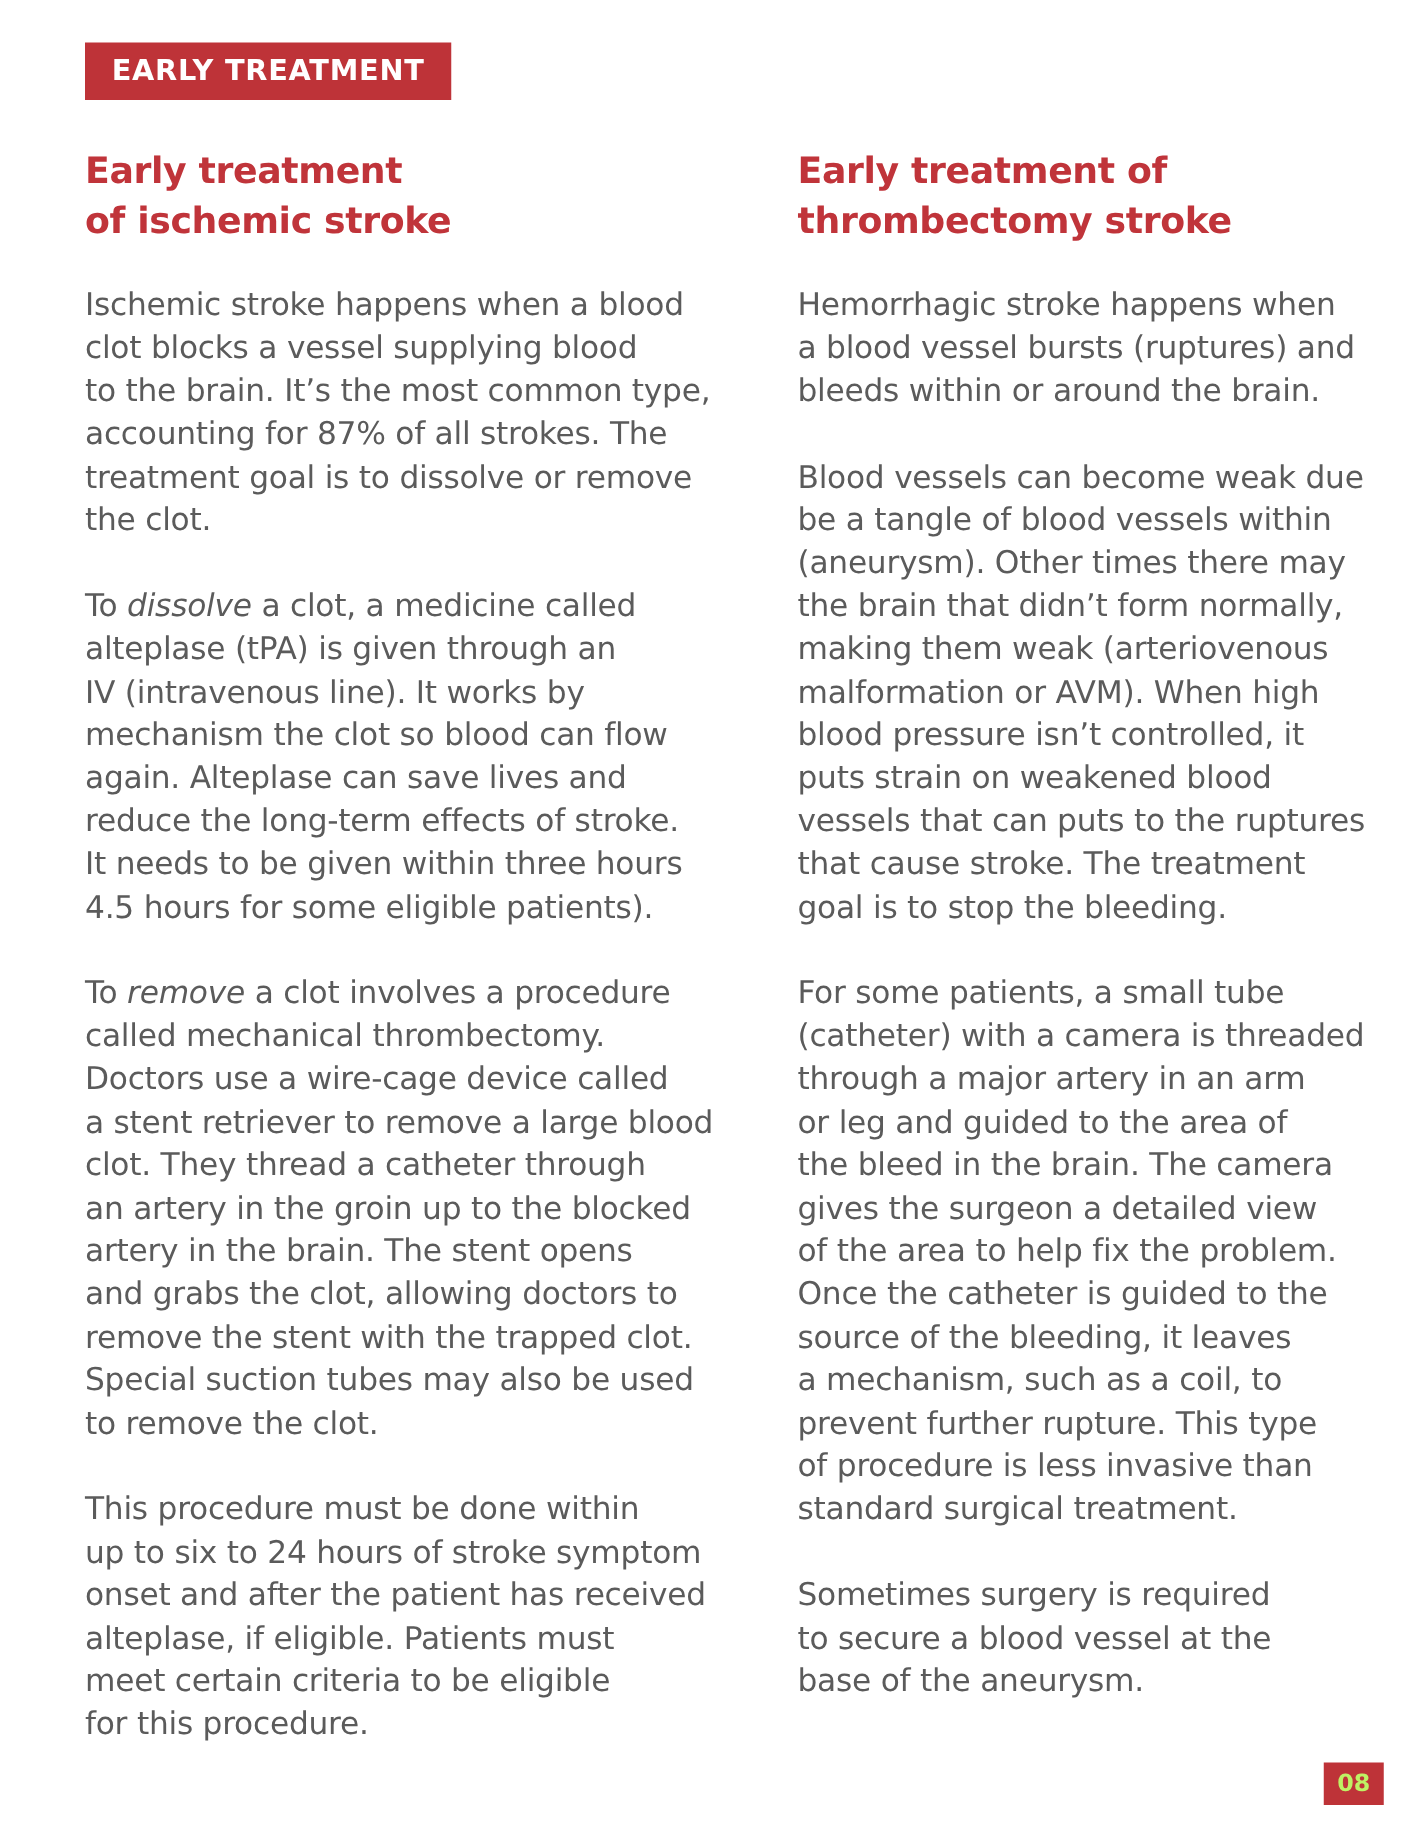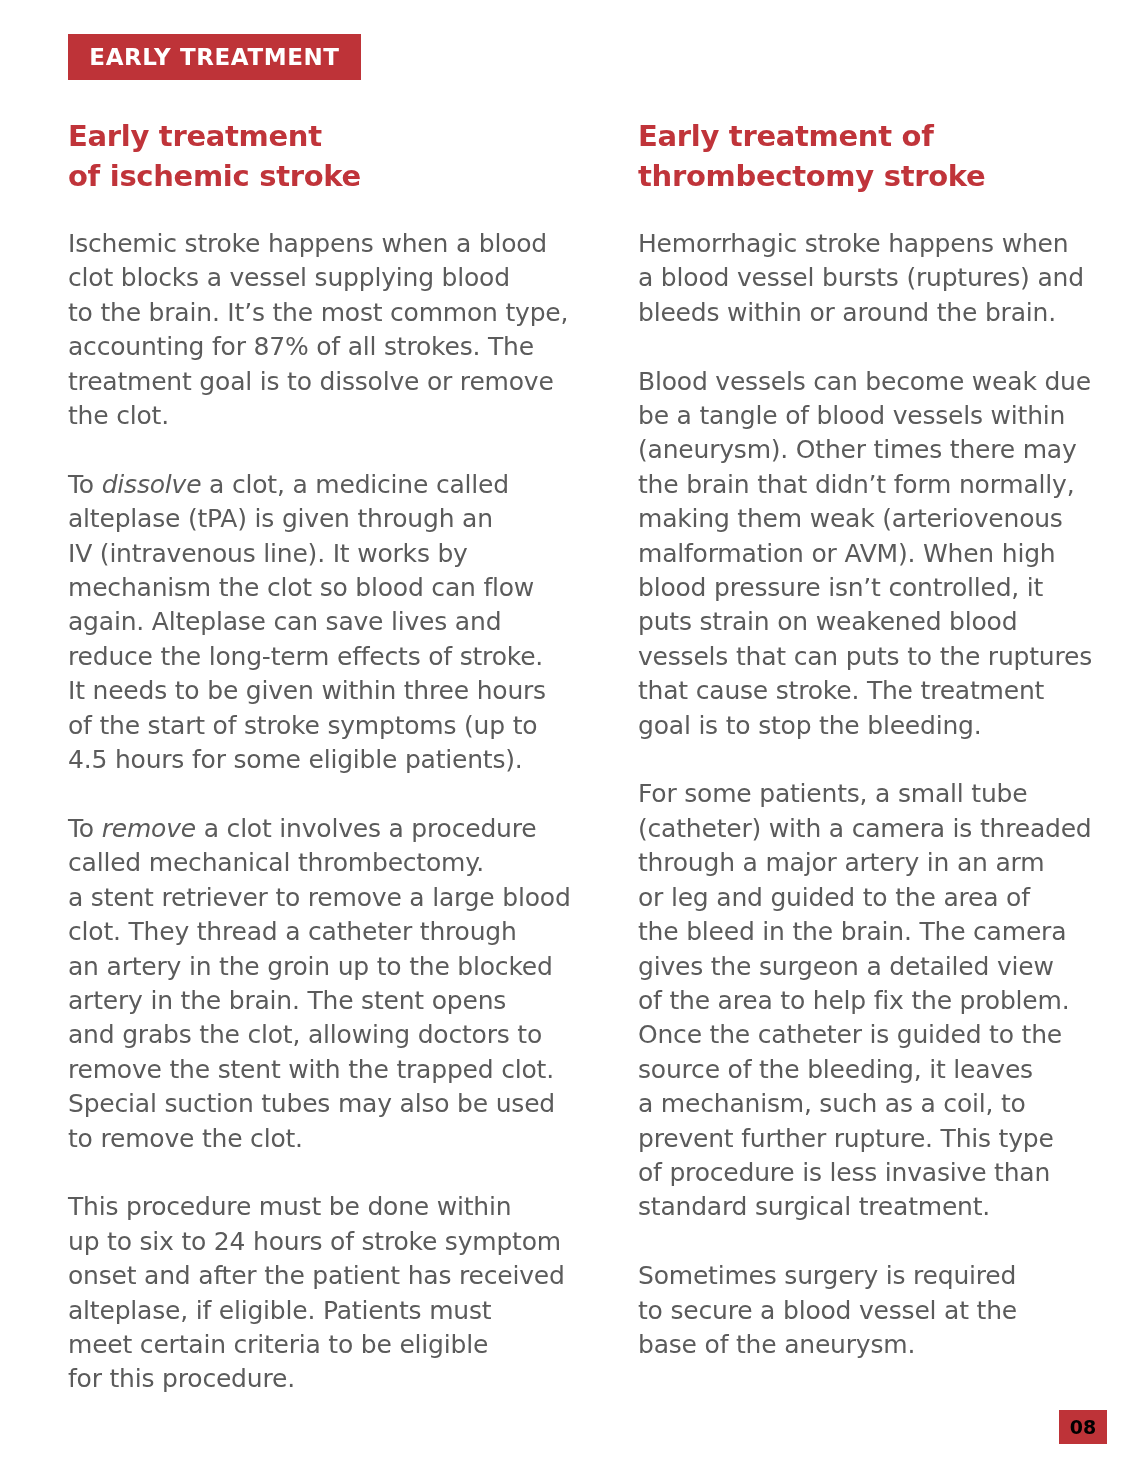--- a/index.html
+++ b/index.html
@@ -17,21 +17,21 @@
     .heading {
       color: #c0343a; font-weight: bold; font-size: 29px; line-height: 40px;
       margin: 0 0 31px 0; letter-spacing: -0.3px;
     }
     .heading span { display: block; white-space: nowrap; }
     .para { margin: 0 0 34.4px 0; color: #5b5b5b; font-size: 25px; line-height: 34.4px; }
     .para .ln { display: block; white-space: nowrap; letter-spacing: -0.2px; }
     .para em { }
     .page-num {
       position: absolute; left: 1059px; top: 1410px; width: 48px; height: 34px;
-      background: #be3338; color: #000000; font-weight: bold; font-size: 19px;
+      background: #be3338; color: #bef264; font-weight: bold; font-size: 19px;
       display: flex; align-items: center; justify-content: center;
     }
   </style>
 </head>
 <body>
 
 <div class="section-tag">EARLY TREATMENT</div>
 
 <div class="col col-left">
   <h2 class="heading">
@@ -49,27 +49,27 @@
   </p>
 
   <p class="para">
     <span class="ln"><span>To </span><em>dissolve</em><span> a clot, a medicine called</span></span>
     <span class="ln">alteplase (tPA) is given through an</span>
     <span class="ln">IV (intravenous line). It works by</span>
     <span class="ln">mechanism the clot so blood can flow</span>
     <span class="ln">again. Alteplase can save lives and</span>
     <span class="ln">reduce the long-term effects of stroke.</span>
     <span class="ln">It needs to be given within three hours</span>
-    <span class="ln">of the start of stroke symptoms (up to</span>
     <span class="ln">4.5 hours for some eligible patients).</span>
   </p>
 
   <p class="para">
     <span class="ln"><span>To </span><em>remove</em><span> a clot involves a procedure</span></span>
     <span class="ln">called mechanical thrombectomy.</span>
+    <span class="ln">Doctors use a wire-cage device called</span>
     <span class="ln">a stent retriever to remove a large blood</span>
     <span class="ln">clot. They thread a catheter through</span>
     <span class="ln">an artery in the groin up to the blocked</span>
     <span class="ln">artery in the brain. The stent opens</span>
     <span class="ln">and grabs the clot, allowing doctors to</span>
     <span class="ln">remove the stent with the trapped clot.</span>
     <span class="ln">Special suction tubes may also be used</span>
     <span class="ln">to remove the clot.</span>
   </p>
 

